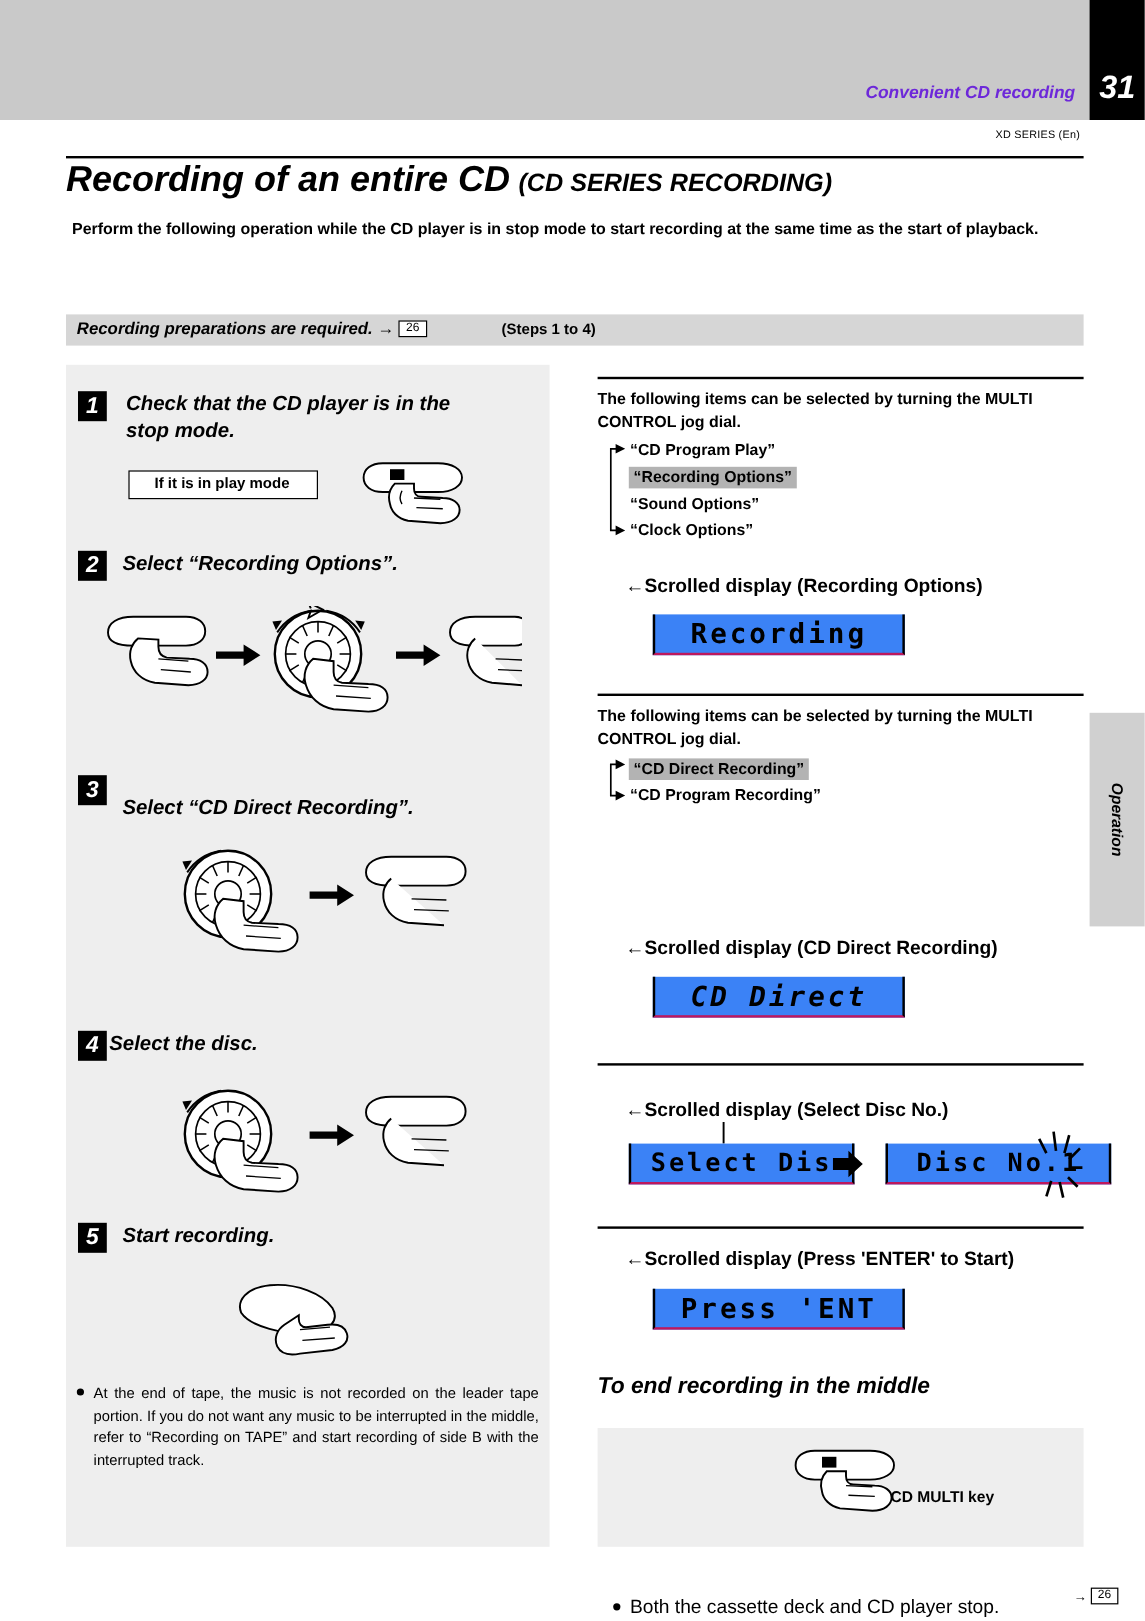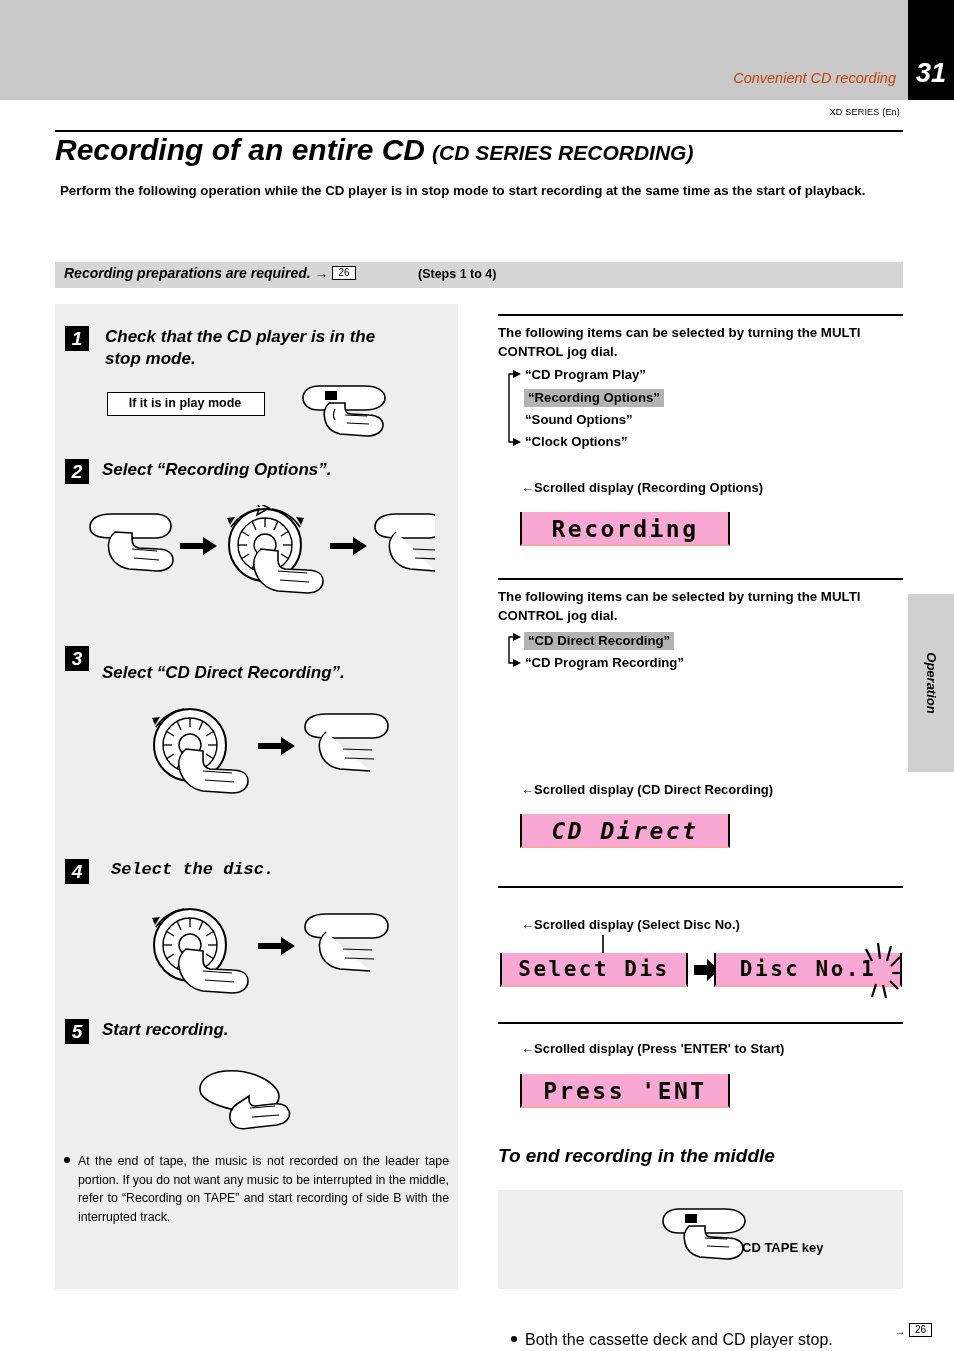--- a/index.html
+++ b/index.html
@@ -39,23 +39,23 @@
     font-weight: bold;
     font-style: italic;
     font-family: "Liberation Sans", sans-serif;
     color: #fff;
   }
   #header-title {
     position: absolute;
     right: 58px;
     top: 70px;
     font-size: 14.5px;
-    font-weight: normal;
-    font-style: italic;
-    color: #c2410c;
+    font-weight: bold;
+    font-style: italic;
+    color: #6d28d9;
     white-space: nowrap;
   }
   #series-line {
     position: absolute;
     right: 54px;
     top: 107px;
     font-size: 9px;
     color: #000;
     letter-spacing: 0.2px;
   }
@@ -212,33 +212,34 @@
     font-size: 13.2px;
     font-weight: bold;
     white-space: nowrap;
   }
   .r-item.hl {
     background: #b3b3b3;
     padding: 1px 4px 2px 4px;
   }
   .scrolled {
     position: absolute;
-    font-size: 13px;
+    font-size: 16px;
     font-weight: bold;
     white-space: nowrap;
   }
 
   
   .lcd {
     position: absolute;
     border-left: 2px solid #000;
     border-right: 2px solid #000;
-    border-bottom: 2px solid #fca5a5;
-    background: #f9a8d4;
+    border-bottom: 2px solid #be185d;
+    background: #3b82f6;
     box-sizing: border-box;
+    margin-left: 24px;
   }
   .lcd .txt {
     position: absolute;
     left: 0; top: 0;
     width: 100%;
     text-align: center;
     font-family: "DejaVu Sans Mono", monospace;
     font-size: 23px;
     font-weight: bold;
     letter-spacing: 2.5px;
@@ -416,21 +417,21 @@
   <path d="M63 66 L92 68" stroke="#000" stroke-width="1.1" fill="none"></path>
   <path d="M65 75 L94 77" stroke="#000" stroke-width="1.1" fill="none"></path>
   <path d="M118 38 L141 38 L141 32 L155 41 L141 50 L141 44 L118 44 Z" fill="#000"></path>
   <path d="M165 22 C165 14 173 9 186 9 L232 9 C242 9 248 14 248 21 C248 28 242 33 232 33 L186 33 C173 33 165 30 165 22 Z" fill="#fff" stroke="#000" stroke-width="1.6"></path>
   <path d="M186 27 C181 31 178 38 180 46 C182 55 189 62 200 64 L230 66" fill="#fff" stroke="#000" stroke-width="1.6"></path>
   <path d="M203 44 L232 45" stroke="#000" stroke-width="1.1" fill="none"></path>
   <path d="M205 53 L234 54" stroke="#000" stroke-width="1.1" fill="none"></path>
 </svg>
 
 <div class="step-num" style="left:65px; top:859px;">4</div>
-<div class="step-title" style="left:111px; top:859px; width:330px;font-family:Liberation Mono, monospace;">Select the disc.</div>
+<div class="step-title" style="left:91px; top:859px; width:330px;">Select the disc.</div>
 
 <svg class="svgabs" style="left:140px; top:905px;" width="250" height="95" viewBox="0 0 250 95">
   <circle cx="50" cy="40" r="36" fill="#fff" stroke="#000" stroke-width="2"></circle>
   <circle cx="50" cy="40" r="27" fill="#fff" stroke="#000" stroke-width="1.4"></circle>
   <circle cx="50" cy="40" r="11" fill="#fff" stroke="#000" stroke-width="1.4"></circle>
   <g stroke="#000" stroke-width="1.3">
     <line x1="50" y1="13" x2="50" y2="22"></line>
       <line x1="63" y1="16" x2="59" y2="25"></line>
     <line x1="74" y1="26" x2="66" y2="31"></line>
       <line x1="77" y1="40" x2="68" y2="40"></line>
@@ -559,17 +560,17 @@
 <div id="end-panel"></div>
 
 <svg class="svgabs" style="left:655px; top:1205px;" width="100" height="58" viewBox="0 0 100 58">
   <path d="M8 16 C8 9 14 4 24 4 L70 4 C82 4 90 9 90 16 C90 23 82 28 70 28 L24 28 C14 28 8 23 8 16 Z" fill="#fff" stroke="#000" stroke-width="1.6"></path>
   <rect x="30" y="9" width="12" height="9" fill="#000"></rect>
   <path d="M34 21 C30 25 28 31 30 38 C31 44 36 50 45 52 L72 54 C82 54 88 49 88 43 C88 37 82 33 74 33 L56 32 C52 32 50 29 50 25 L50 21 Z" fill="#fff" stroke="#000" stroke-width="1.6"></path>
   <path d="M50 33 L72 34" stroke="#000" stroke-width="1.2" fill="none"></path>
   <path d="M52 41 L74 42" stroke="#000" stroke-width="1.2" fill="none"></path>
 </svg>
 
-<div id="cd-stop-label">CD TAPE key</div>
+<div id="cd-stop-label">CD MULTI key</div>
 <div id="end-note">
   <span class="dot"></span>
   <span>Both the cassette deck and CD player stop.</span>
 </div>
 
 </body></html>

